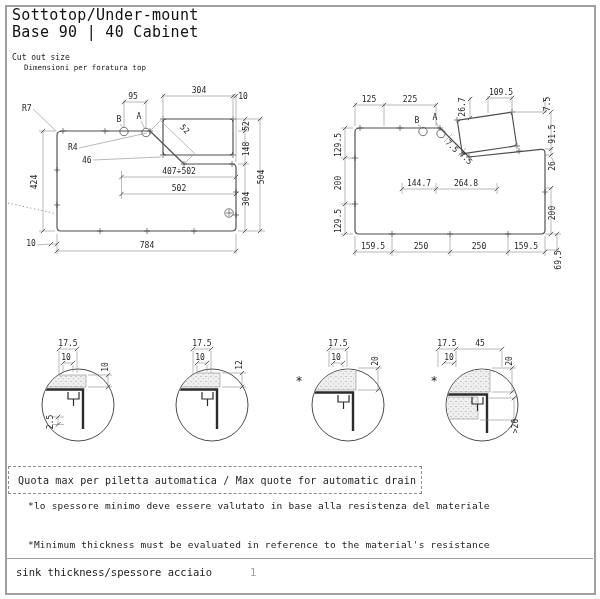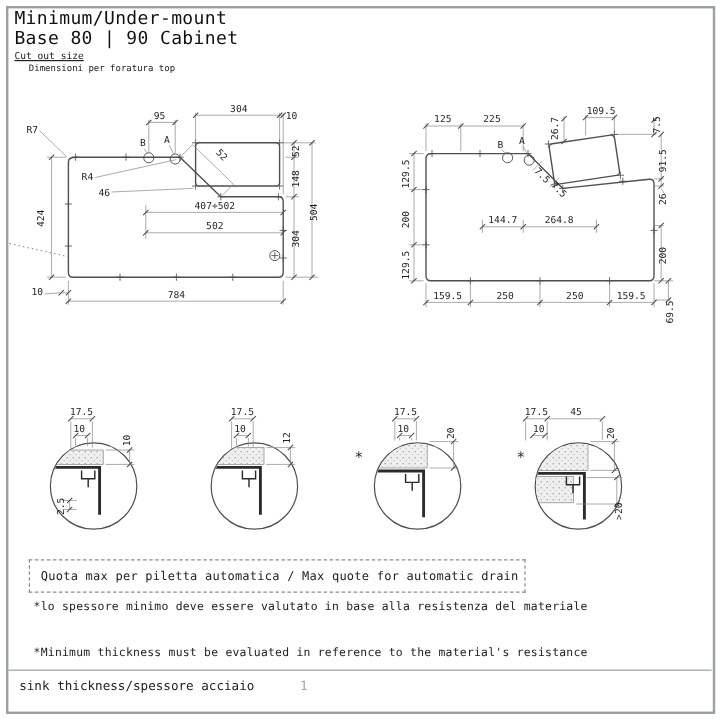--- a/index.html
+++ b/index.html
@@ -1,37 +1,37 @@
 <!DOCTYPE html>
 <html><head>
 <meta charset="utf-8">
 <style>
   html,body{margin:0;padding:0;background:#fff;overflow:hidden;}
   body{width:600px;height:599px;font-family:"DejaVu Sans Mono",monospace;color:#1a1a1a;}
   .page{position:relative;width:600px;height:599px;background:#ffffff;overflow:hidden;}
   .sheet-border{position:absolute;left:5px;top:5px;width:587px;height:586px;border:2px solid #9aa0a3;pointer-events:none;}
   .hdr{position:absolute;left:12px;top:7px;}
   .t1{font-size:15px;letter-spacing:.3px;line-height:17px;color:#111;}
-  .t2{font-size:8px;line-height:10px;color:#222;margin-top:1px;text-decoration:underline;}
+  .t2{font-size:8px;line-height:10px;color:#222;margin-top:12px;}
   .t2b{font-size:7.5px;line-height:10px;color:#222;padding-left:12px;}
   svg.canvas{position:absolute;left:0;top:0;}
   .ol{fill:none;stroke:#4f4f4f;stroke-width:1.15;stroke-linejoin:round;}
   .ol2{fill:none;stroke:#4f4f4f;stroke-width:1;}
   .dl{fill:none;stroke:#8a8a8a;stroke-width:.6;}
   .dl2{fill:none;stroke:#4f4f4f;stroke-width:.8;}
   .tk{fill:none;stroke:#4f4f4f;stroke-width:.9;}
   .cr{fill:none;stroke:#4f4f4f;stroke-width:.7;}
   .thk{fill:none;stroke:#2b2b2b;stroke-width:2.4;}
   .mid{fill:none;stroke:#2b2b2b;stroke-width:1.2;}
   .slab{fill:url(#stip);stroke:#8a8a8a;stroke-width:.6;}
   .dot{fill:none;stroke:#777;stroke-width:.8;stroke-dasharray:1.2 2.6;}
   .dt{font:8px "DejaVu Sans Mono",monospace;fill:#1f1f1f;text-anchor:middle;}
   .dts{text-anchor:start;}
   .star{font-size:12px;}
-  .note-box{position:absolute;left:8px;top:466px;width:412px;height:26px;border:1px dashed #8d8d8d;display:flex;align-items:center;margin-left:16px;}
+  .note-box{position:absolute;left:8px;top:466px;width:412px;height:26px;border:1px dashed #8d8d8d;display:flex;align-items:center;}
   .note-box span{font-size:10px;padding-left:9px;color:#222;letter-spacing:.2px;white-space:nowrap;}
   .fn{position:absolute;left:28px;font-size:9.5px;color:#222;letter-spacing:.2px;white-space:nowrap;}
   .fn1{top:500px;}
   .fn2{top:539px;}
   .footer-line{position:absolute;left:7px;top:558px;width:586px;border-top:1.5px solid #9aa0a3;}
   .footer-label{position:absolute;left:16px;top:566px;font-size:10.5px;color:#222;}
   .footer-page{position:absolute;left:250px;top:566px;font-size:10.5px;color:#a5a5a5;}
 </style>
 </head>
 <body>
@@ -188,22 +188,22 @@
         <text class="dt" x="447" y="346">17.5</text>
         <text class="dt" x="480" y="346">45</text>
         <text class="dt" x="449" y="360">10</text>
         <text class="dt" x="512" y="361" transform="rotate(-90 512 361)">20</text>
         <text class="dt" x="518" y="426" transform="rotate(-90 518 426)">&gt;20</text>
       </g>
     </g>
   </svg>
 
   <div class="hdr">
-    <div class="t1">Minimum/Under-mount</div>
-    <div class="t1">Base 80 | 90 Cabinet</div>
+    <div class="t1">Sottotop/Under-mount</div>
+    <div class="t1">Base 90 | 40 Cabinet</div>
     <div class="t2">Cut out size</div>
     <div class="t2b">Dimensioni per foratura top</div>
   </div>
 
   <div class="note-box">
     <span>Quota max per piletta automatica / Max quote for automatic drain</span>
   </div>
 
   <div class="fn fn1">*lo spessore minimo deve essere valutato in base alla resistenza del materiale</div>
   <div class="fn fn2">*Minimum thickness must be evaluated in reference to the material's resistance</div>

